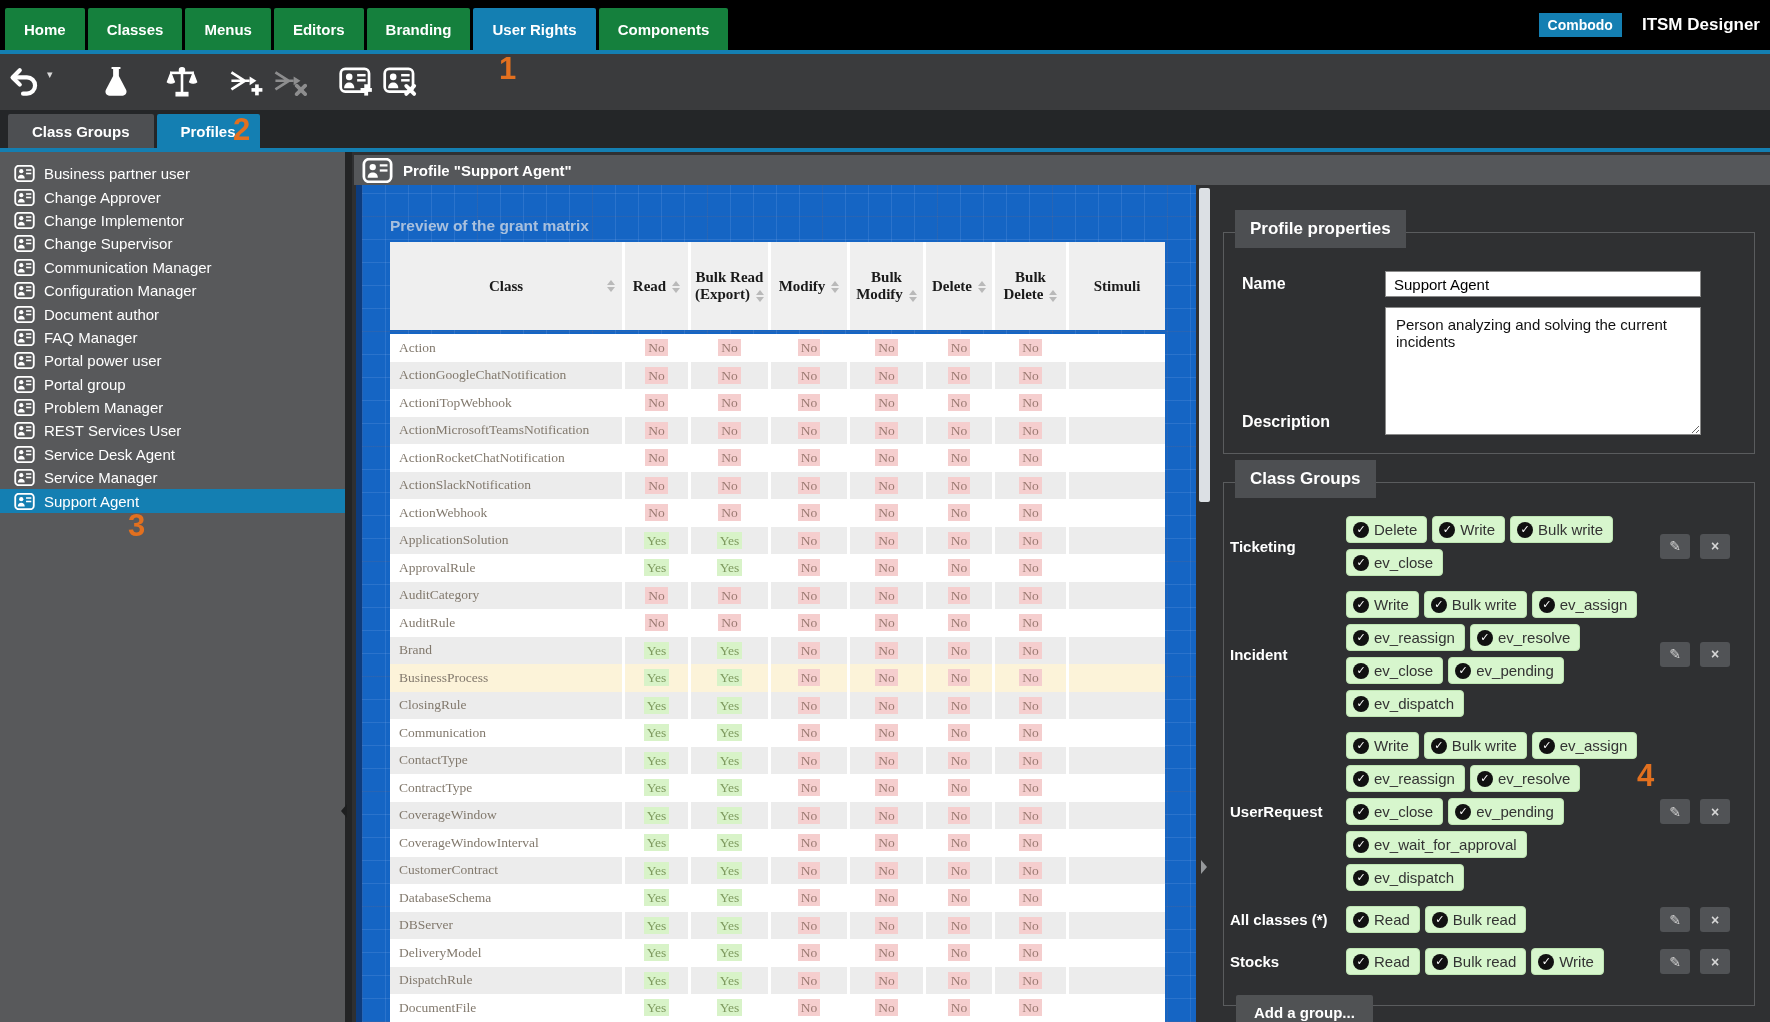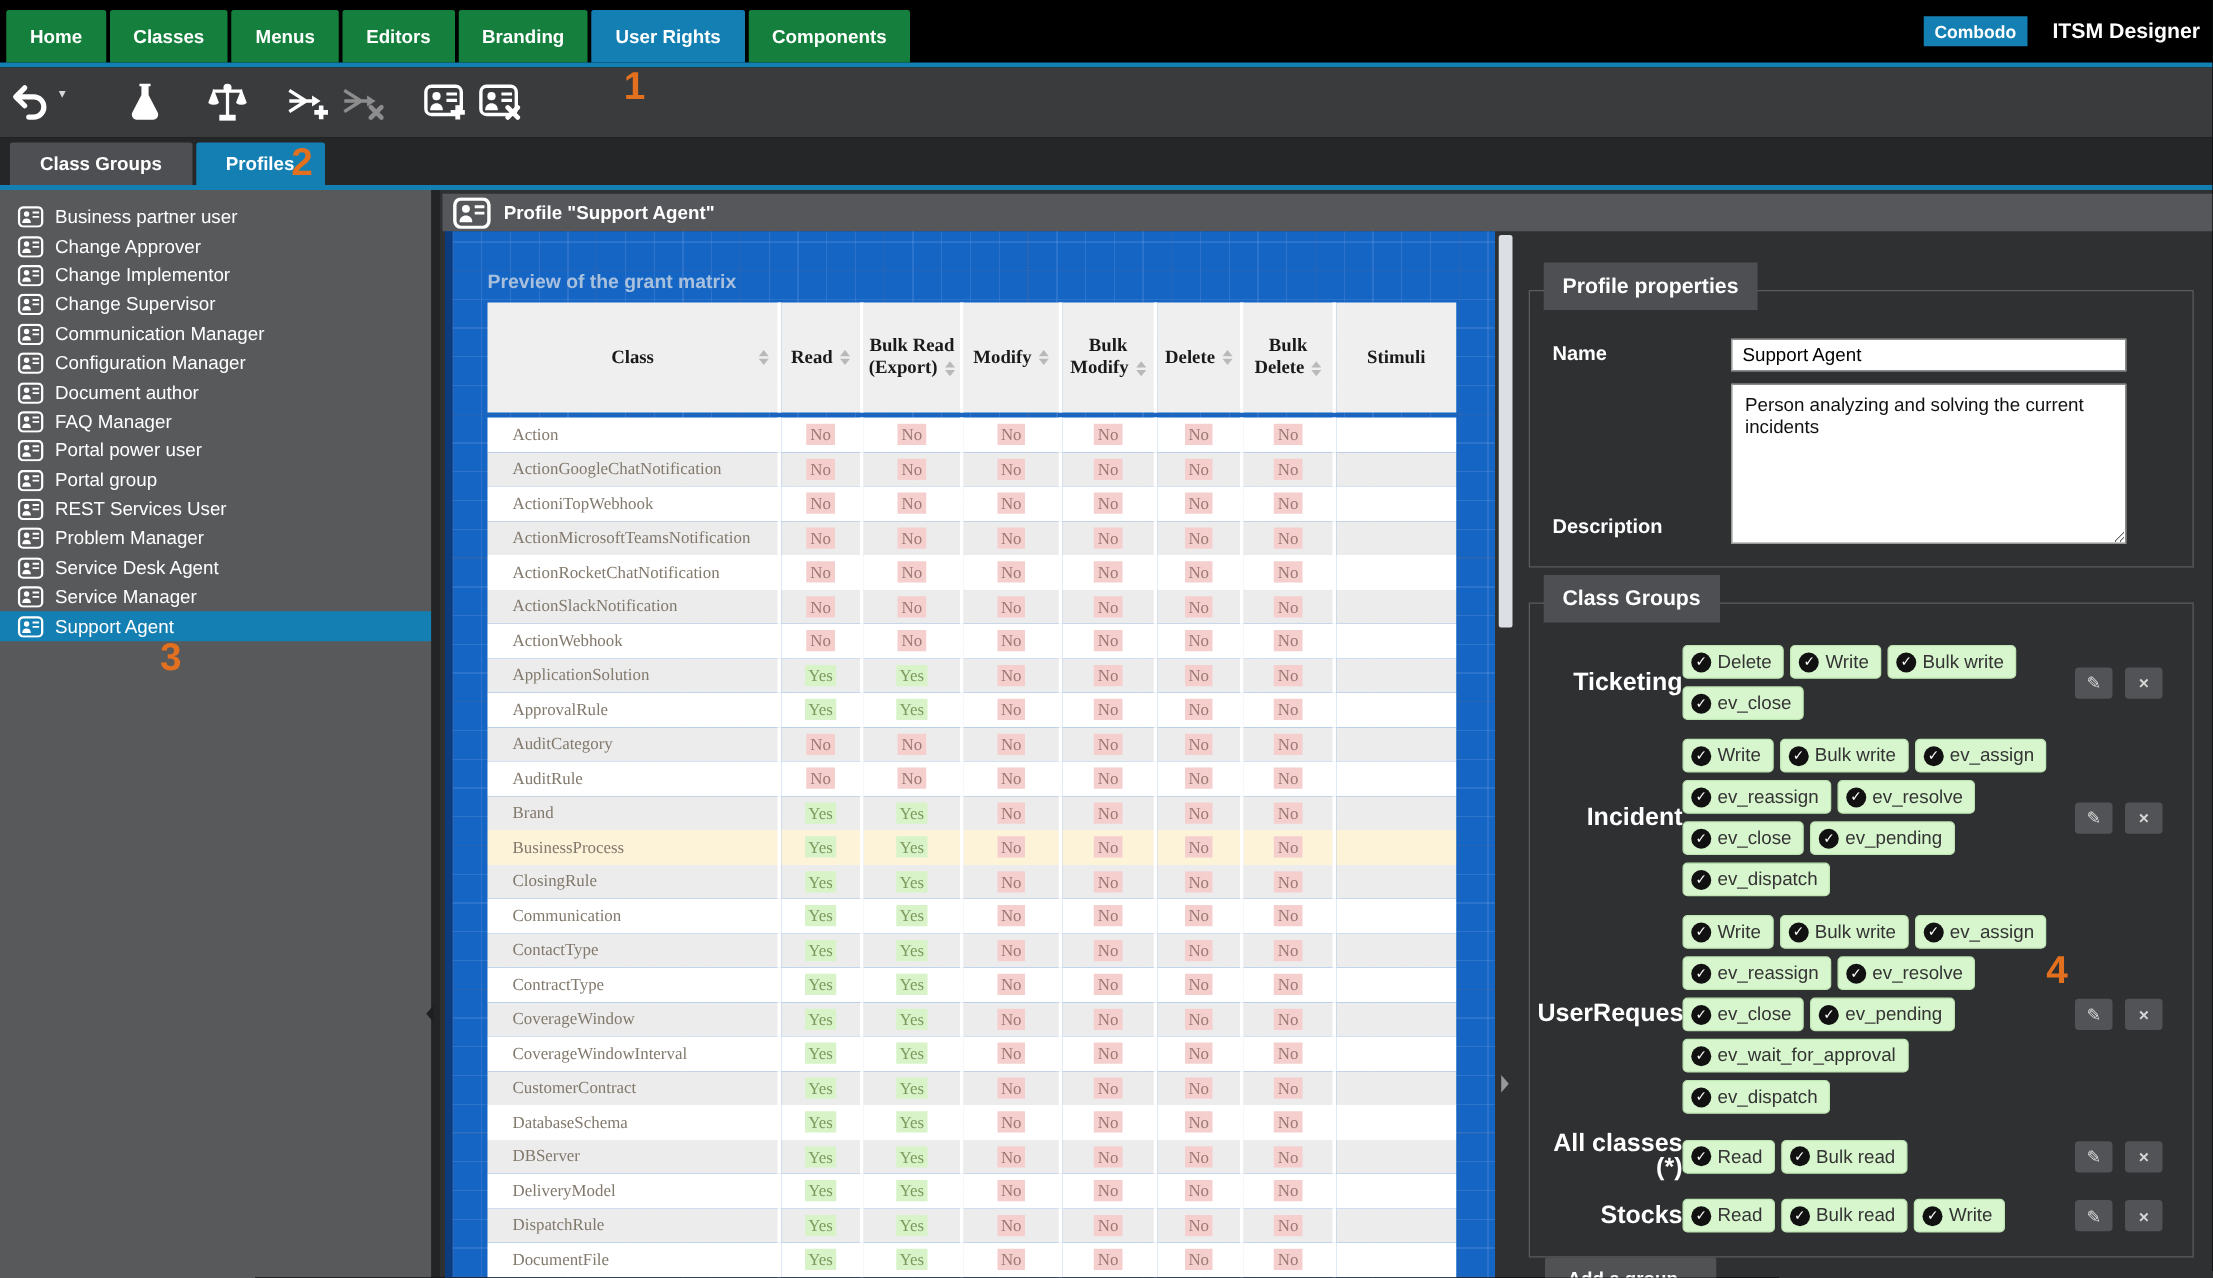--- a/index.html
+++ b/index.html
@@ -93,21 +93,21 @@
   .sort .dn{border-top:5px solid #b9b9b9;}
   .hcell.col-class .sort{position:absolute;right:7px;top:50%;transform:translateY(-50%);}
   .grid-body{margin-top:4px;}
   .grid-row{height:27.5px;}
   .grid-row:nth-child(odd) .cell{background:#fff;}
   .grid-row:nth-child(even) .cell{background:#ececec;}
   .grid-row.highlighted .cell{background:var(--row-highlight-bg,#fcf3d9) !important;}
   .cell{display:flex;align-items:center;justify-content:center;font-size:13.5px;color:#82796d;
         border-right:3px solid #fff;box-sizing:border-box;}
   .cell:last-child{border-right:none;}
-  .cell.class-cell{justify-content:flex-start;padding-left:20px;}
+  .cell.class-cell{justify-content:flex-start;padding-left:9px;}
   .mark{padding:0 3px;line-height:17px;}
   .mark.yes{background:var(--yes-bg,#d8f3c8);color:#7e9a5f;}
   .mark.no{background:var(--no-bg,#f5cece);color:#9b7a72;}
 
   
   .vscroll-thumb{position:absolute;left:1199px;top:188px;width:11px;height:314px;background:#dce0e4;
                  border-radius:2px;cursor:pointer;}
 
   
   .props{position:absolute;left:1212px;top:152px;width:558px;height:870px;}
@@ -121,21 +121,21 @@
   .field-label{position:absolute;color:#fff;font-weight:bold;font-size:16px;}
   .lbl-name{left:18px;top:42px;}
   .lbl-desc{left:18px;top:180px;}
   .name-input{position:absolute;left:161px;top:38px;width:316px;height:26px;box-sizing:border-box;
               border:1px solid #8a8a8a;font-family:inherit;font-size:15px;padding:2px 8px;background:#fff;}
   .desc-input{position:absolute;left:161px;top:74px;width:316px;height:128px;box-sizing:border-box;
               border:1px solid #8a8a8a;font-family:inherit;font-size:15px;padding:8px 10px;background:#fff;
               resize:both;color:#111;}
   .groups-body{position:absolute;left:12px;top:364px;width:520px;display:flex;flex-direction:column;gap:15px;}
   .group-row{display:grid;grid-template-columns:122px 292px 1fr;align-items:center;}
-  .group-name{color:#fff;font-weight:bold;font-size:20px;line-height:19px;padding-left:6px;text-align:right;}
+  .group-name{color:#fff;font-weight:bold;font-size:15px;line-height:19px;padding-left:6px;}
   .badges{display:flex;flex-wrap:wrap;gap:6px 5px;align-items:center;}
   .badge{display:inline-flex;align-items:center;gap:5px;background:var(--badge-bg,#d7f6cd);
          border:1px solid #bfe5b3;border-radius:4px;padding:2px 9px 2px 6px;font-size:15px;
          color:#333;white-space:nowrap;height:21px;}
   .chk{width:16px;height:16px;border-radius:50%;background:#111;color:#fff;font-size:11px;
        display:inline-flex;align-items:center;justify-content:center;flex:0 0 16px;}
   .row-buttons{display:flex;gap:10px;justify-self:end;margin-right:14px;}
   .mini-btn{width:30px;height:25px;background:#515356;border:none;border-radius:3px;color:#d6d6d6;
             font-size:14px;display:flex;align-items:center;justify-content:center;cursor:pointer;}
   .add-group-btn{border:none;cursor:pointer;background:#505254;color:#fff;font-weight:bold;
@@ -382,33 +382,33 @@
         <li class="profile-item">
           <span class="card-ico-sm">
             <svg viewBox="0 0 26 22">
               <rect x="1" y="1" width="24" height="20" rx="4.5" fill="none" stroke="#fff" stroke-width="2.4"></rect>
               <circle cx="8.8" cy="8" r="2.8" fill="#fff"></circle>
               <path d="M4.3 17.4c0-3.2 2-4.7 4.5-4.7s4.5 1.5 4.5 4.7z" fill="#fff"></path>
               <line x1="15" y1="6.5" x2="21.8" y2="6.5" stroke="#fff" stroke-width="2"></line>
               <line x1="15" y1="11" x2="21.8" y2="11" stroke="#fff" stroke-width="2"></line>
             </svg>
           </span>
+          <span>Problem Manager</span>
+        </li>
+        <li class="profile-item">
+          <span class="card-ico-sm">
+            <svg viewBox="0 0 26 22">
+              <rect x="1" y="1" width="24" height="20" rx="4.5" fill="none" stroke="#fff" stroke-width="2.4"></rect>
+              <circle cx="8.8" cy="8" r="2.8" fill="#fff"></circle>
+              <path d="M4.3 17.4c0-3.2 2-4.7 4.5-4.7s4.5 1.5 4.5 4.7z" fill="#fff"></path>
+              <line x1="15" y1="6.5" x2="21.8" y2="6.5" stroke="#fff" stroke-width="2"></line>
+              <line x1="15" y1="11" x2="21.8" y2="11" stroke="#fff" stroke-width="2"></line>
+            </svg>
+          </span>
           <span>REST Services User</span>
-        </li>
-        <li class="profile-item">
-          <span class="card-ico-sm">
-            <svg viewBox="0 0 26 22">
-              <rect x="1" y="1" width="24" height="20" rx="4.5" fill="none" stroke="#fff" stroke-width="2.4"></rect>
-              <circle cx="8.8" cy="8" r="2.8" fill="#fff"></circle>
-              <path d="M4.3 17.4c0-3.2 2-4.7 4.5-4.7s4.5 1.5 4.5 4.7z" fill="#fff"></path>
-              <line x1="15" y1="6.5" x2="21.8" y2="6.5" stroke="#fff" stroke-width="2"></line>
-              <line x1="15" y1="11" x2="21.8" y2="11" stroke="#fff" stroke-width="2"></line>
-            </svg>
-          </span>
-          <span>Problem Manager</span>
         </li>
         <li class="profile-item">
           <span class="card-ico-sm">
             <svg viewBox="0 0 26 22">
               <rect x="1" y="1" width="24" height="20" rx="4.5" fill="none" stroke="#fff" stroke-width="2.4"></rect>
               <circle cx="8.8" cy="8" r="2.8" fill="#fff"></circle>
               <path d="M4.3 17.4c0-3.2 2-4.7 4.5-4.7s4.5 1.5 4.5 4.7z" fill="#fff"></path>
               <line x1="15" y1="6.5" x2="21.8" y2="6.5" stroke="#fff" stroke-width="2"></line>
               <line x1="15" y1="11" x2="21.8" y2="11" stroke="#fff" stroke-width="2"></line>
             </svg>

